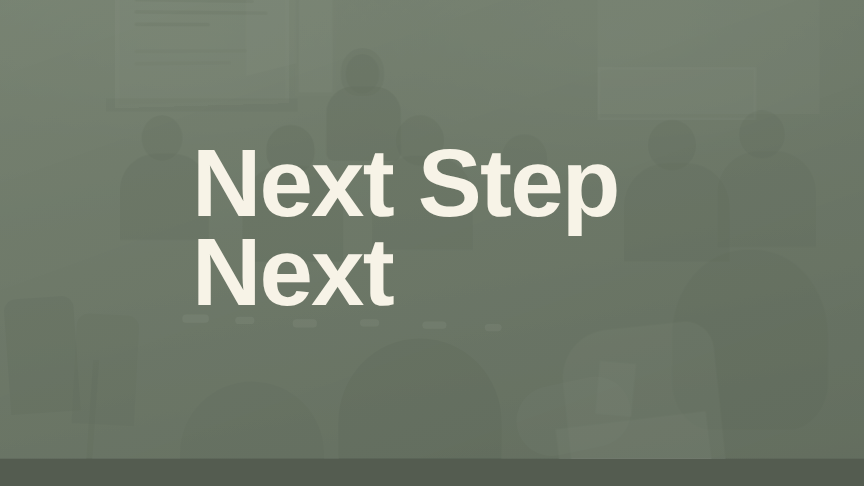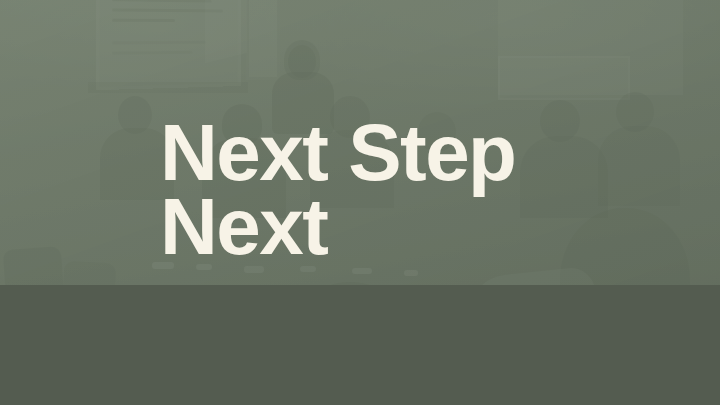--- a/index.html
+++ b/index.html
@@ -3,21 +3,21 @@
 <meta charset="utf-8">
 <style>
   html, body {
     margin: 0;
     padding: 0;
     background: #545c50;
   }
   #stage {
     position: relative;
     width: 720px;
-    height: 285px;
+    height: 382px;
     overflow: hidden;
     background: #6a7566;
     font-family: "Liberation Sans", sans-serif;
   }
 
   
   #photo {
     position: absolute;
     inset: 0;
     overflow: hidden;

